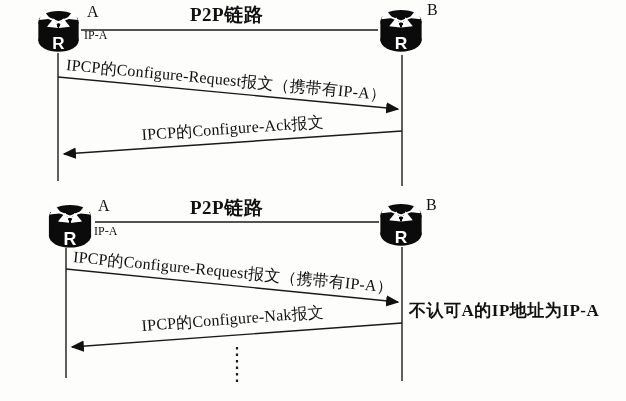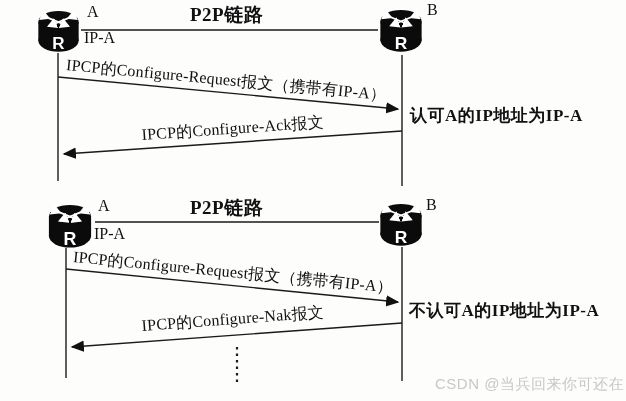--- a/index.html
+++ b/index.html
@@ -6,21 +6,21 @@
   .canvas{
     position:relative;width:626px;height:401px;overflow:hidden;
     background:#fdfdfc;
     font-family:"Liberation Serif","DejaVu Serif",serif;
     color:#111;
   }
   .lines{position:absolute;left:0;top:0;width:626px;height:401px;z-index:1;}
   .router{position:absolute;z-index:2;}
   .lbl{position:absolute;z-index:3;white-space:nowrap;line-height:1.15;}
   .node-lbl{font-size:16px;}
-  .ip-lbl{font-size:16px;}
+  .ip-lbl{font-size:12px;}
   .link-lbl{font-size:19px;font-weight:bold;width:120px;text-align:left;letter-spacing:.5px;}
   .msg{font-size:16px;letter-spacing:.2px;transform-origin:0 0;}
   .ann{font-size:17px;font-weight:bold;letter-spacing:.5px;}
   .wm{font-size:15px;color:#c8c8c8;font-family:"Liberation Sans","DejaVu Sans",sans-serif;letter-spacing:.5px;}
 </style>
 </head>
 <body>
 
 <div class="canvas">
 
@@ -70,35 +70,33 @@
   <div class="lbl ip-lbl" style="left:84px;top:29px">IP-A</div>
 
   <div class="lbl link-lbl" style="left:190px;top:4px">P2P链路</div>
 
   <svg class="router" viewBox="0 0 50 48" style="left:378px;top:9px;width:46px;height:44px">
       <use href="#router-sym"></use>
     </svg>
   <div class="lbl node-lbl" style="left:427px;top:1px">B</div>
 
   <div class="lbl msg" style="left:67px;top:56px;transform:rotate(5.4deg)">IPCP的Configure-Request报文（携带有IP-A）</div>
-  <div class="lbl ann" style="left:410px;top:106px">认可A的IP地址为IP-A</div>
   <div class="lbl msg" style="left:141px;top:126px;transform:rotate(-4deg)">IPCP的Configure-Ack报文</div>
 
   <svg class="router" viewBox="0 0 50 48" style="left:46px;top:204px;width:48px;height:45px">
       <use href="#router-sym"></use>
     </svg>
   <div class="lbl node-lbl" style="left:98px;top:197px">A</div>
   <div class="lbl ip-lbl" style="left:94px;top:225px">IP-A</div>
 
   <div class="lbl link-lbl" style="left:190px;top:197px">P2P链路</div>
 
   <svg class="router" viewBox="0 0 50 48" style="left:378px;top:203px;width:46px;height:44px">
       <use href="#router-sym"></use>
     </svg>
   <div class="lbl node-lbl" style="left:426px;top:196px">B</div>
 
   <div class="lbl msg" style="left:74px;top:248px;transform:rotate(5.5deg)">IPCP的Configure-Request报文（携带有IP-A）</div>
   <div class="lbl ann" style="left:409px;top:301px">不认可A的IP地址为IP-A</div>
   <div class="lbl msg" style="left:141px;top:317px;transform:rotate(-4.3deg)">IPCP的Configure-Nak报文</div>
 
-  <div class="lbl wm" style="left:435px;top:375px">CSDN @当兵回来你可还在</div>
 
 </div>
 
 </body></html>

